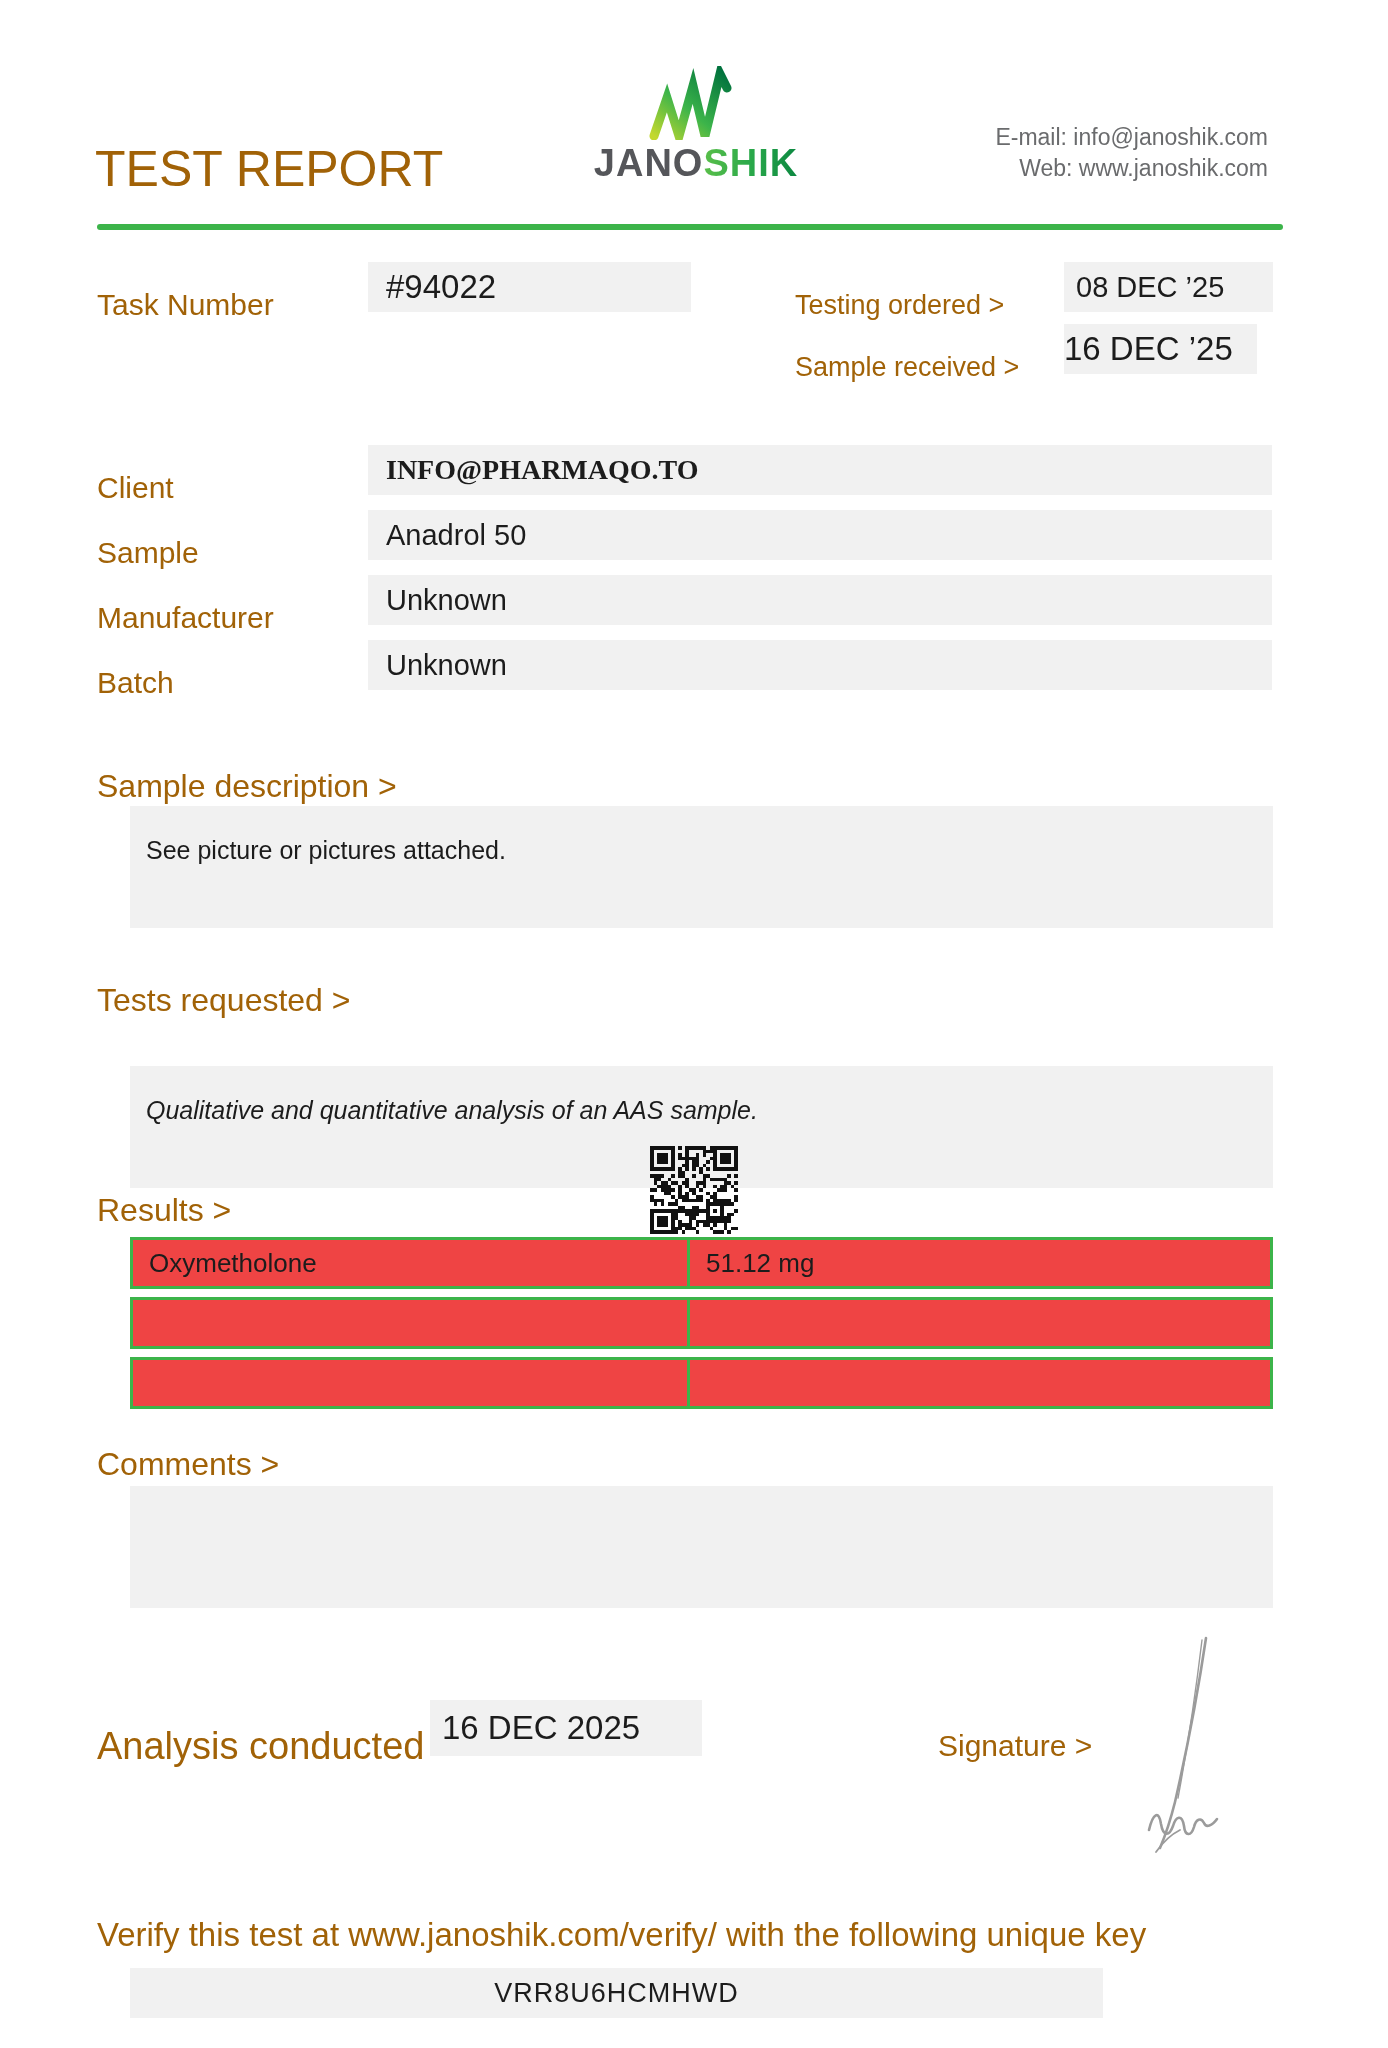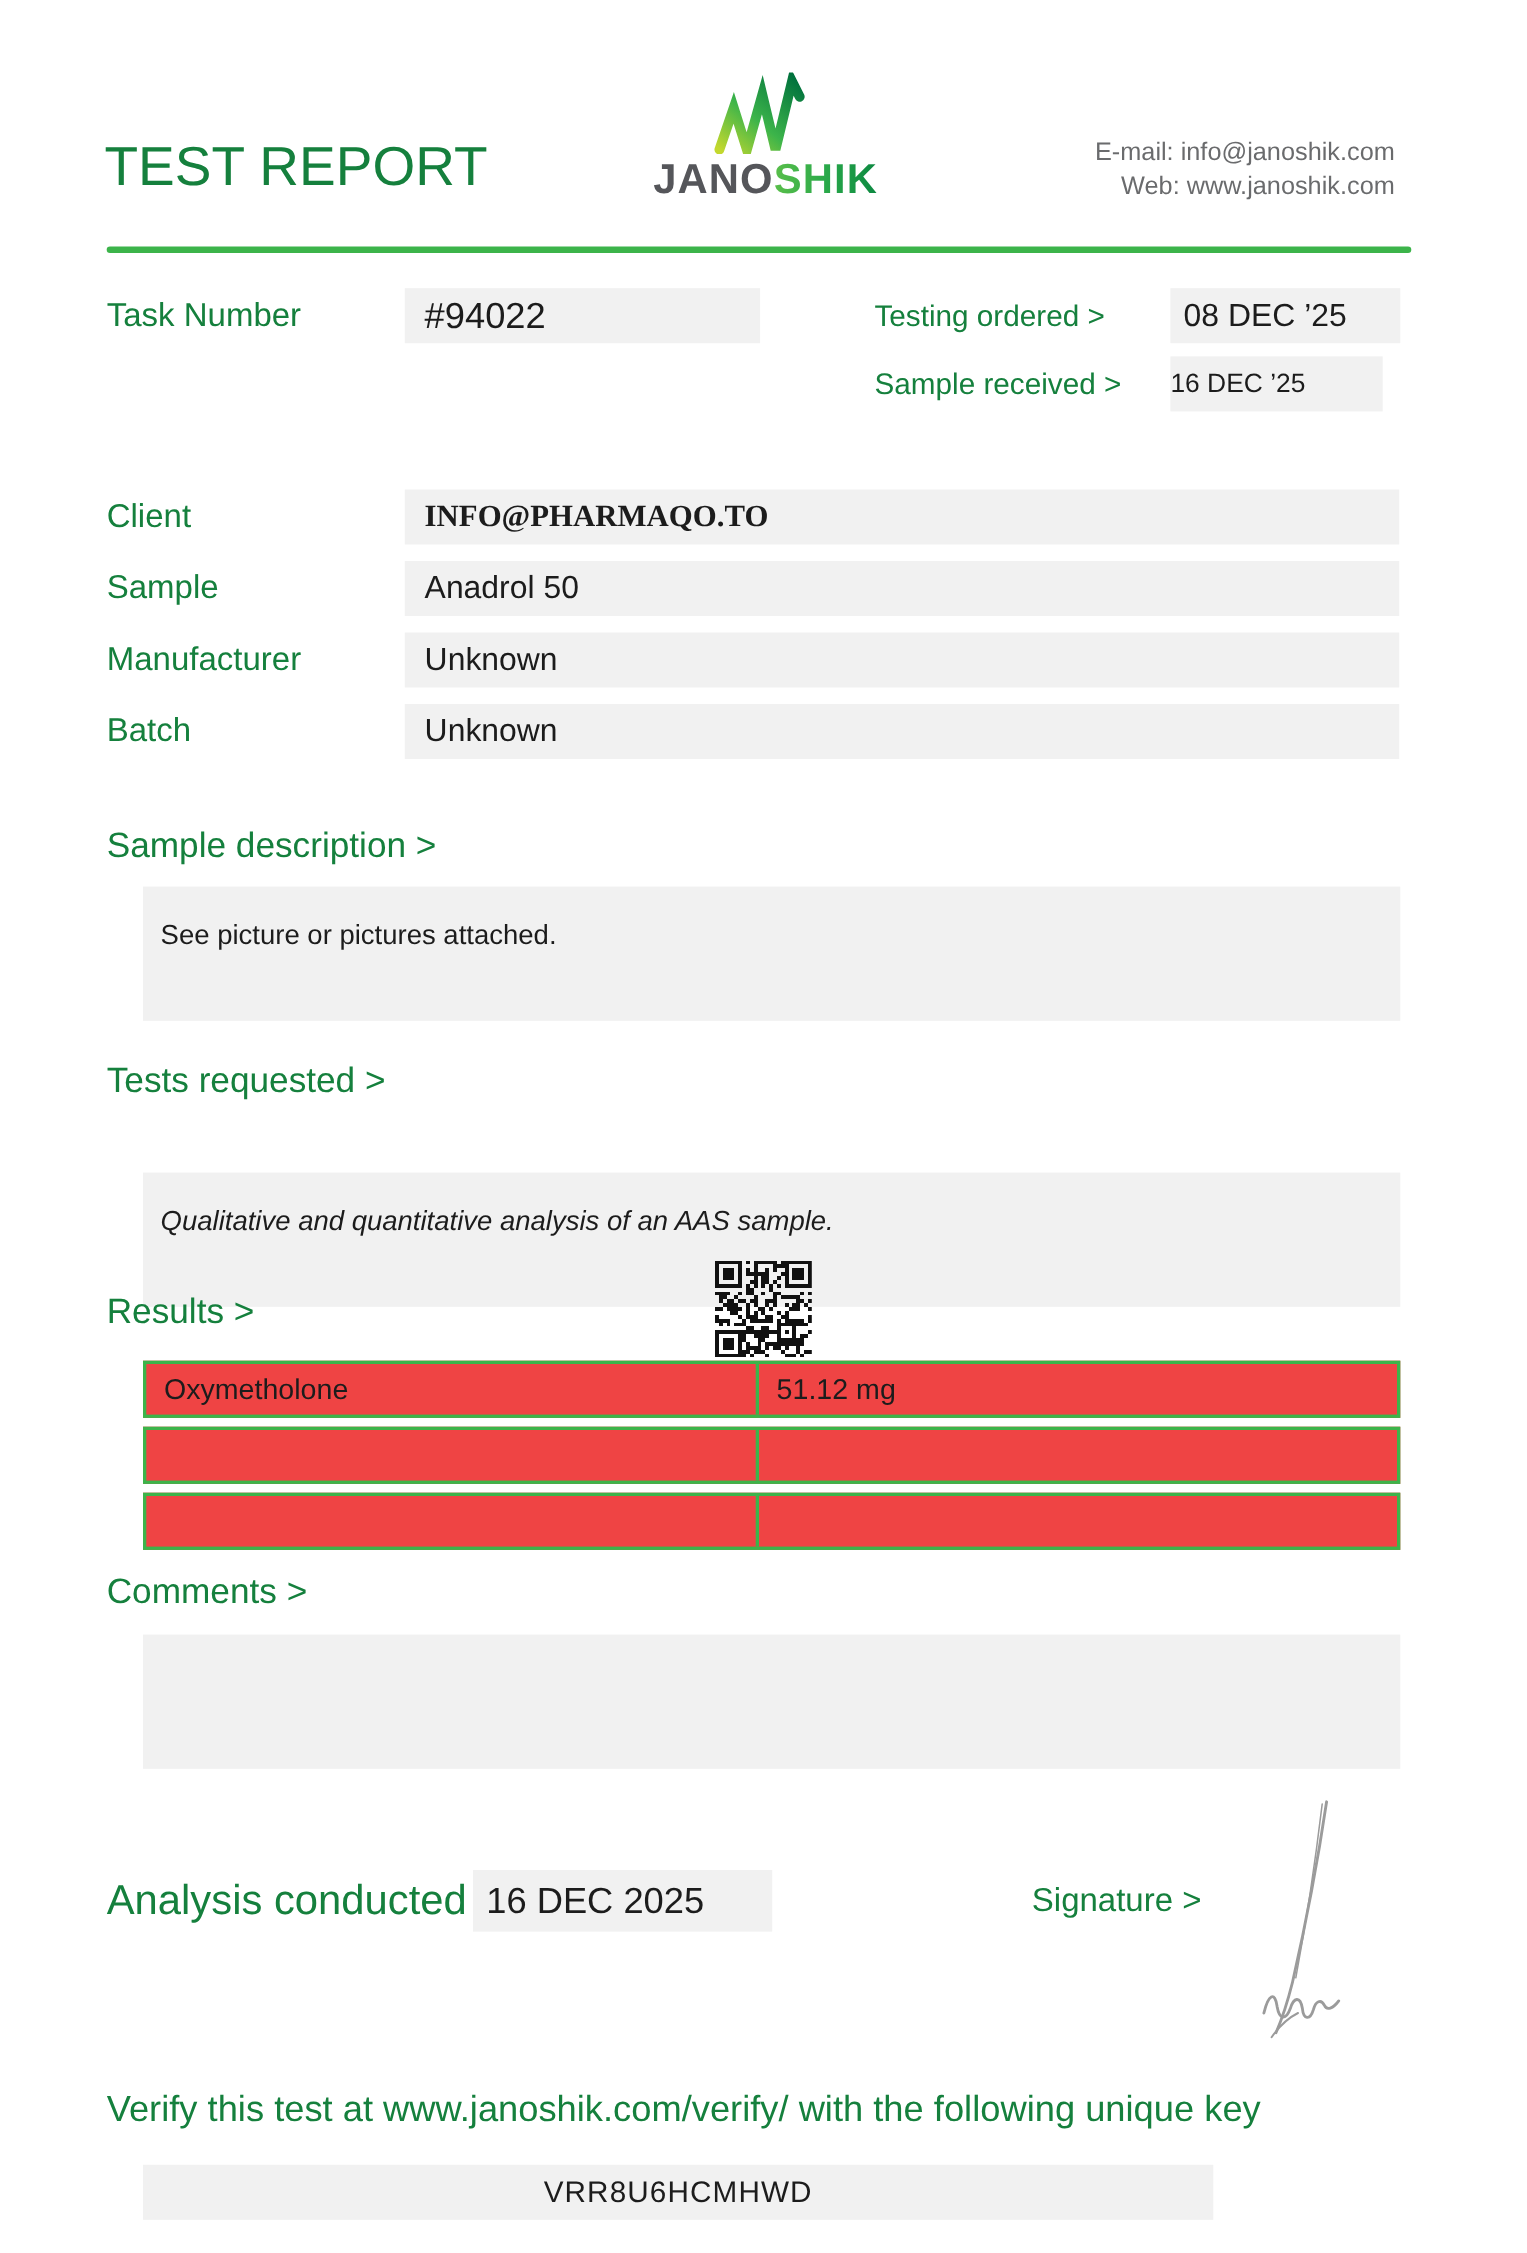--- a/index.html
+++ b/index.html
@@ -1,39 +1,39 @@
 <!DOCTYPE html>
 <html><head>
 <meta charset="utf-8">
 <style>
   html,body{margin:0;padding:0;background:#ffffff;}
   .page{position:relative;width:1388px;height:2048px;background:#ffffff;overflow:hidden;
         font-family:"Liberation Sans","DejaVu Sans",sans-serif;color:#1c1c1c;}
   .abs{position:absolute;}
-  .green{color:#15803d;}
+  .green{color:#a16207;margin-top:18px;}
   .gbox{background:#f1f1f1;}
 
   
   .title{left:95px;top:122px;font-size:50px;letter-spacing:0px;font-weight:500;}
   .logo-icon{left:648px;top:66px;}
   .logo-text{left:560px;top:142px;width:272px;text-align:center;font-size:38px;font-weight:bold;letter-spacing:1px;color:#55565a;}
   .shik{color:#2fae4b;}
   @supports ((-webkit-background-clip:text)){
     .shik{background:linear-gradient(90deg,#5abf4a,#2aa94a,#0c8841);-webkit-background-clip:text;background-clip:text;color:transparent;}
   }
   .contact{right:120px;top:122px;text-align:right;font-size:23px;line-height:31px;color:#6a6b6d;}
   .rule{left:97px;top:224px;width:1186px;height:6px;background:#3CB44A;border-radius:3px;}
 
   
   .task-label{left:97px;top:262px;height:50px;line-height:50px;font-size:30px;}
   .task-box{left:368px;top:262px;width:323px;height:50px;line-height:50px;font-size:33px;padding-left:18px;box-sizing:border-box;}
   .ordered-label{left:795px;top:262px;height:50px;line-height:50px;font-size:27px;}
   .ordered-box{left:1064px;top:262px;width:209px;height:50px;line-height:50px;font-size:29px;padding-left:12px;box-sizing:border-box;}
   .received-label{left:795px;top:324px;height:50px;line-height:50px;font-size:27px;}
-  .received-box{left:1064px;top:324px;width:193px;height:50px;line-height:50px;font-size:24px;padding-left:0;box-sizing:border-box;}
+  .received-box{left:1064px;top:324px;width:193px;height:50px;line-height:50px;font-size:33px;padding-left:0;box-sizing:border-box;}
 
   
   .dlabel{left:97px;height:50px;line-height:50px;font-size:30px;}
   .dbox{left:368px;width:904px;height:50px;line-height:50px;font-size:29px;padding-left:18px;box-sizing:border-box;}
   .serif-val{font-family:"Liberation Serif","DejaVu Serif",serif;font-weight:bold;font-size:28px;}
   .r0{top:445px;} .r1{top:510px;} .r2{top:575px;} .r3{top:640px;}
 
   
   .sec-heading{left:97px;font-size:32px;}
   .big-box{left:130px;width:1143px;height:122px;box-sizing:border-box;padding:30px 16px;font-size:25px;}

